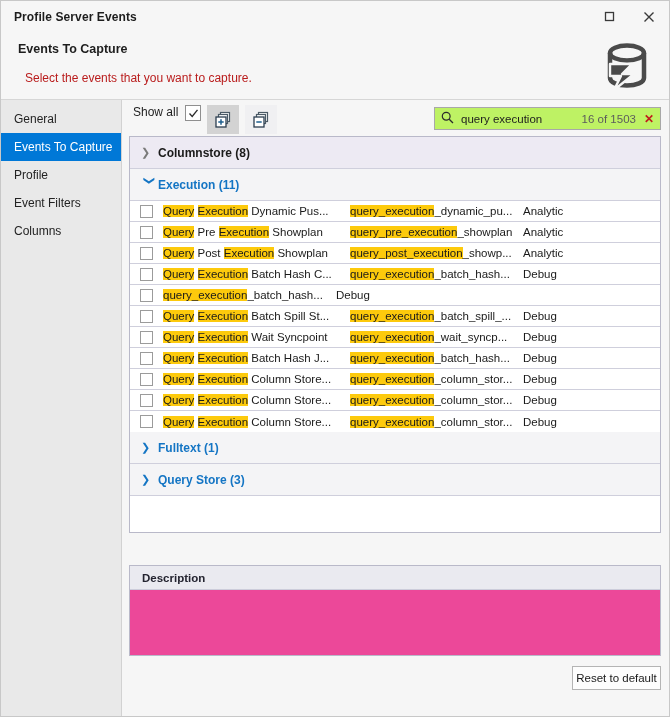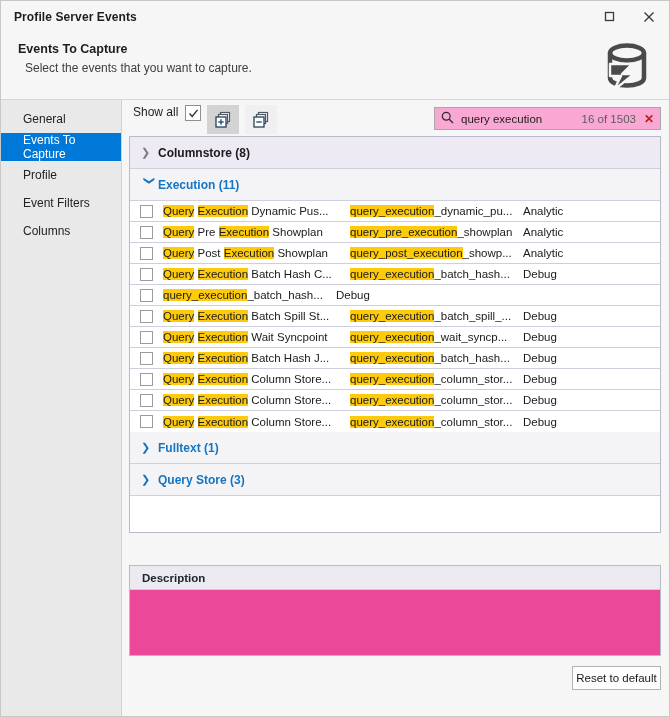--- a/index.html
+++ b/index.html
@@ -52,22 +52,22 @@
     padding: 6px 0 0 17px;
   }
   .header-title {
     font-size: 12.5px;
     font-weight: bold;
     color: #1d1d1d;
     margin-top: 4px;
   }
   .header-sub {
     font-size: 12px;
-    color: #404040;
-    margin-top: 5px;
+    color: #b91c1c;
+    margin-top: 15px;
     padding-left: 7px;
   }
   .header-logo {
     position: absolute;
     right: 14px; top: 8px;
     width: 58px; height: 54px;
   }
 
   
   .body {
@@ -82,23 +82,24 @@
     width: 121px;
     flex: 0 0 121px;
     background: #e9e9e9;
     border-right: 1px solid #d2d2d2;
     padding-top: 5px;
   }
   .side-item {
     height: 28px;
     display: flex;
     align-items: center;
-    padding-left: 22px;
+    padding-left: 13px;
     font-size: 12px;
     color: #232323;
+    text-align: right;
   }
   .side-item.active {
     background: #0078d7;
     color: #ffffff;
   }
 
   
   .main {
     flex: 1 1 auto;
     min-width: 0;
@@ -134,21 +135,21 @@
     margin-left: 6px;
     display: flex; align-items: center; justify-content: center;
   }
   .tb-btn.sel { background: #d3d3d3; }
   .tb-btn.alt { background: #f0f0f2; }
 
   .searchbox {
     position: absolute;
     right: 0; top: 2px;
     width: 227px; height: 23px;
-    background: #f9a8d4;
+    background: #bef264;
     border: 1px solid #a8a8a8;
     display: flex;
     align-items: center;
     padding: 0 4px 0 6px;
   }
   .search-txt {
     flex: 1 1 auto;
     font-size: 11.5px;
     color: #1d1d1d;
     padding-left: 7px;

